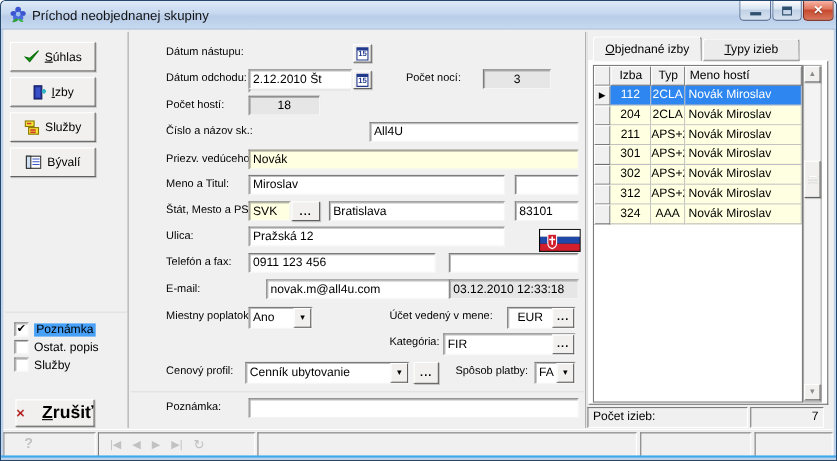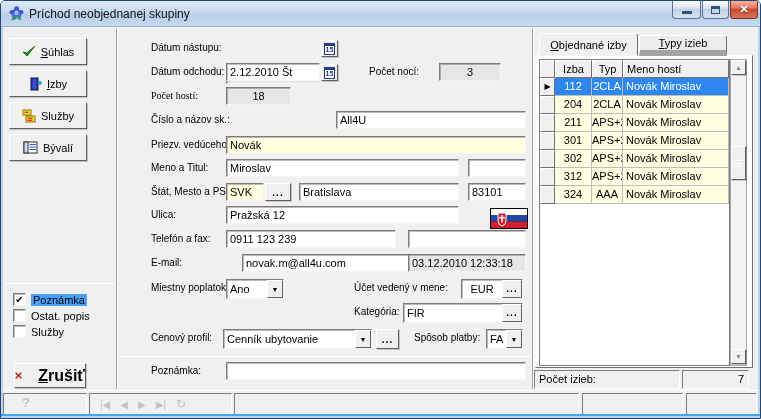--- a/index.html
+++ b/index.html
@@ -30,21 +30,21 @@
   .combo .cbtn{flex:none;width:16px;background:#f1f0ee;border:1px solid;border-color:#ffffff #606060 #606060 #ffffff;display:flex;align-items:center;justify-content:center;font-size:7px;color:#000;}
   .combo .cbtn.dots{width:20px;font-size:10px;font-weight:bold;letter-spacing:1px;align-items:flex-end;padding-bottom:3px;}
   .calbtn{position:absolute;width:17px;height:17px;padding:0;}
   .calbtn .cal{width:11px;height:12px;background:#fff;border:1px solid #223a8c;border-top:3px solid #223a8c;font-size:7px;line-height:8px;color:#223a8c;text-align:center;font-weight:bold;}
   .vsep{position:absolute;width:2px;background:#a3a3a3;border-right:1px solid #fff;}
   .hsep{position:absolute;height:1px;background:#a3a3a3;border-bottom:1px solid #fff;}
   .cbrow{position:absolute;left:12px;height:15px;display:flex;align-items:center;font-size:11px;gap:5px;}
   .cbbox{width:13px;height:13px;background:#fff;border:1px solid;border-color:#7c7c7c #f5f5f5 #f5f5f5 #7c7c7c;box-shadow:inset 1px 1px 0 rgba(64,64,64,.35);font-size:10px;line-height:11px;text-align:center;color:#000;}
   .cblabel.hl{background:#48a1f8;padding:0 2px;}
   .tab{position:absolute;background:#f0f0f0;border:1px solid;border-color:#ffffff #6f6f6f #f0f0f0 #ffffff;border-radius:3px 3px 0 0;font-size:11px;display:flex;align-items:center;justify-content:center;z-index:6;}
-  .tab.inactive{border-bottom:6px solid #a3a3a3;background:#ececec;z-index:4;}
+  .tab.inactive{border-bottom:2px solid #a3a3a3;background:#ececec;z-index:4;}
   .tabpage{position:absolute;background:#fff;border:1px solid;border-color:#ffffff #6f6f6f #6f6f6f #ffffff;z-index:3;}
   .grid{position:absolute;background:#fff;border:1px solid #7c7c7c;z-index:7;overflow:hidden;}
   .grow{display:flex;height:18px;}
   .gcell{height:18px;font-size:11px;line-height:17px;border-right:1px solid #bdbdbd;border-bottom:1px solid #bdbdbd;overflow:hidden;white-space:nowrap;}
   .gcell.hdr{background:#f0f0f0;border:1px solid;border-color:#ffffff #6f6f6f #6f6f6f #ffffff;text-align:center;}
   .gcell.hdr.left{text-align:left;padding-left:3px;}
   .gcell.sel{background:#f0f0f0;border:1px solid;border-color:#ffffff #6f6f6f #6f6f6f #ffffff;text-align:center;font-size:8px;line-height:16px;}
   .gcell.data{background:#ffffe1;}
   .gcell.num{text-align:center;}
   .gcell.name{padding-left:3px;}
@@ -159,21 +159,21 @@
     </div>
 
   <span class="lbl" style="left:140px;top:65px;">Dátum odchodu:</span>
   <div class="field" style="left:225px;top:62px;width:94px;">2.12.2010 Št</div>
   <div class="btn3d calbtn" style="left:320px;top:63px;">
       <span class="cal">15</span>
     </div>
   <span class="lbl" style="left:358px;top:65px;">Počet nocí:</span>
   <div class="field gray center" style="left:438px;top:62px;width:62px;">3</div>
 
-  <span class="lbl" style="left:140px;top:89px;font-family:Liberation Serif, serif;">Počet hostí:</span>
+  <span class="lbl" style="left:140px;top:89px;">Počet hostí:</span>
   <div class="field gray center" style="left:225px;top:86px;width:65px;">18</div>
 
   <span class="lbl" style="left:140px;top:113px;">Číslo a názov sk.:</span>
   <div class="field" style="left:335px;top:110px;width:190px;">All4U</div>
 
   <span class="lbl" style="left:140px;top:138px;">Priezv. vedúceho:</span>
   <div class="field yellow" style="left:225px;top:135px;width:300px;">Novák</div>
 
   <span class="lbl" style="left:140px;top:161px;">Meno a Titul:</span>
   <div class="field" style="left:225px;top:158px;width:233px;">Miroslav</div>
@@ -192,21 +192,21 @@
   <svg class="abs" style="left:489px;top:207px;" width="38" height="21" viewBox="0 0 38 21">
     <rect x="0" y="0" width="38" height="21" fill="#000"></rect>
     <rect x="1" y="1" width="36" height="6.3" fill="#fff"></rect>
     <rect x="1" y="7.3" width="36" height="6.3" fill="#1f48a8"></rect>
     <rect x="1" y="13.6" width="36" height="6.4" fill="#d11f2e"></rect>
     <path d="M8 5 h8 v8 q0 4 -4 5 q-4 -1 -4 -5 Z" fill="#d11f2e" stroke="#fff" stroke-width="1"></path>
     <path d="M11.3 7 h1.4 v2 h2 v1.4 h-2 v4 h-1.4 v-4 h-2 v-1.4 h2 Z" fill="#fff"></path>
   </svg>
 
   <span class="lbl" style="left:140px;top:232px;">Telefón a fax:</span>
-  <div class="field" style="left:225px;top:229px;width:170px;">0911 123 239</div>
+  <div class="field" style="left:225px;top:229px;width:170px;">0911 123 456</div>
   <div class="field" style="left:407px;top:229px;width:118px;"></div>
 
   <span class="lbl" style="left:140px;top:256px;">E-mail:</span>
   <div class="field" style="left:225px;top:253px;width:170px;margin-left:16px;">novak.m@all4u.com</div>
   <div class="field gray" style="left:407px;top:253px;width:118px;">03.12.2010 12:33:18</div>
 
   <span class="lbl" style="left:140px;top:281px;">Miestny poplatok:</span>
   <div class="combo" style="left:225px;top:278px;width:58px;">
     <span class="cv">Ano</span>
     <span class="cbtn">▼</span>

